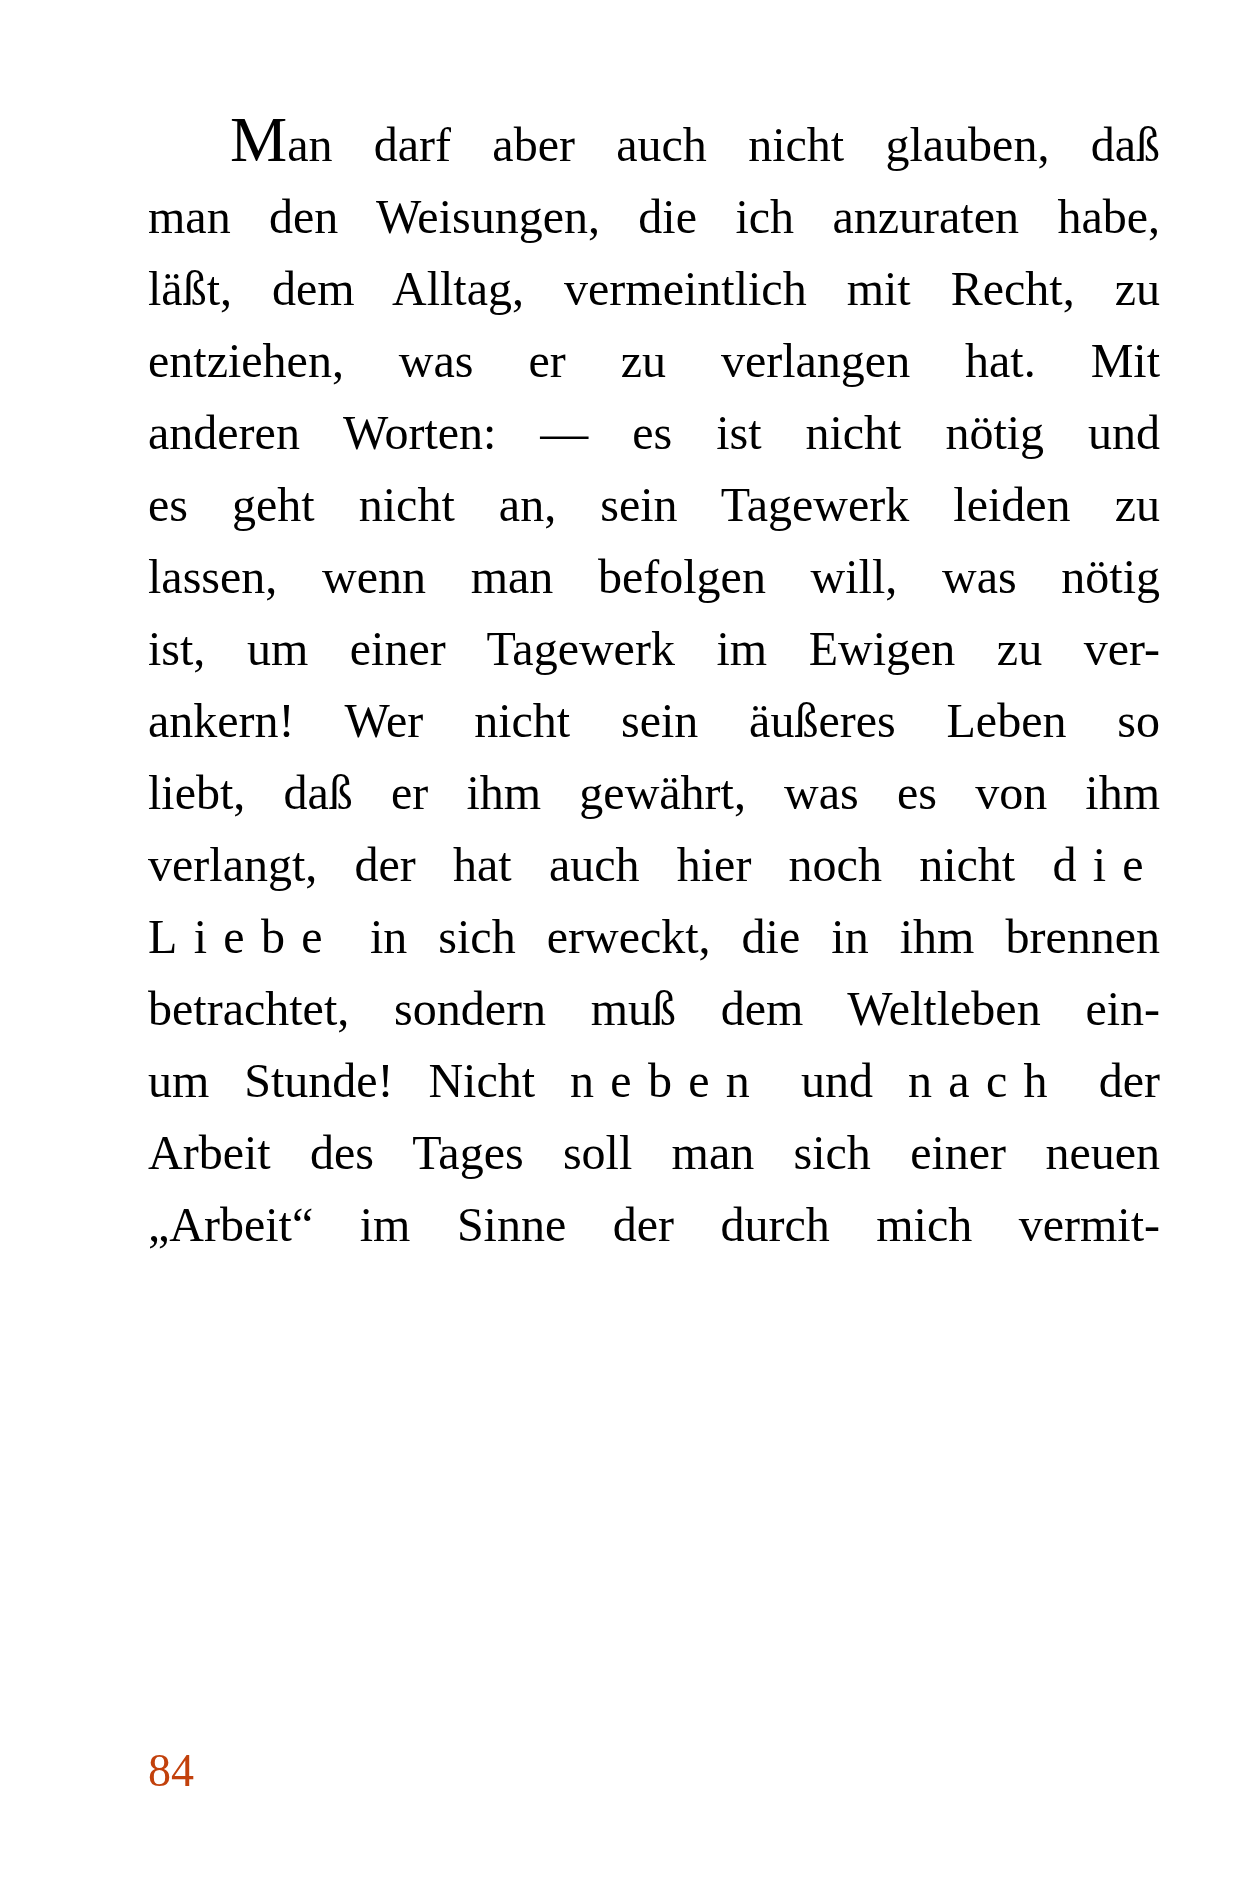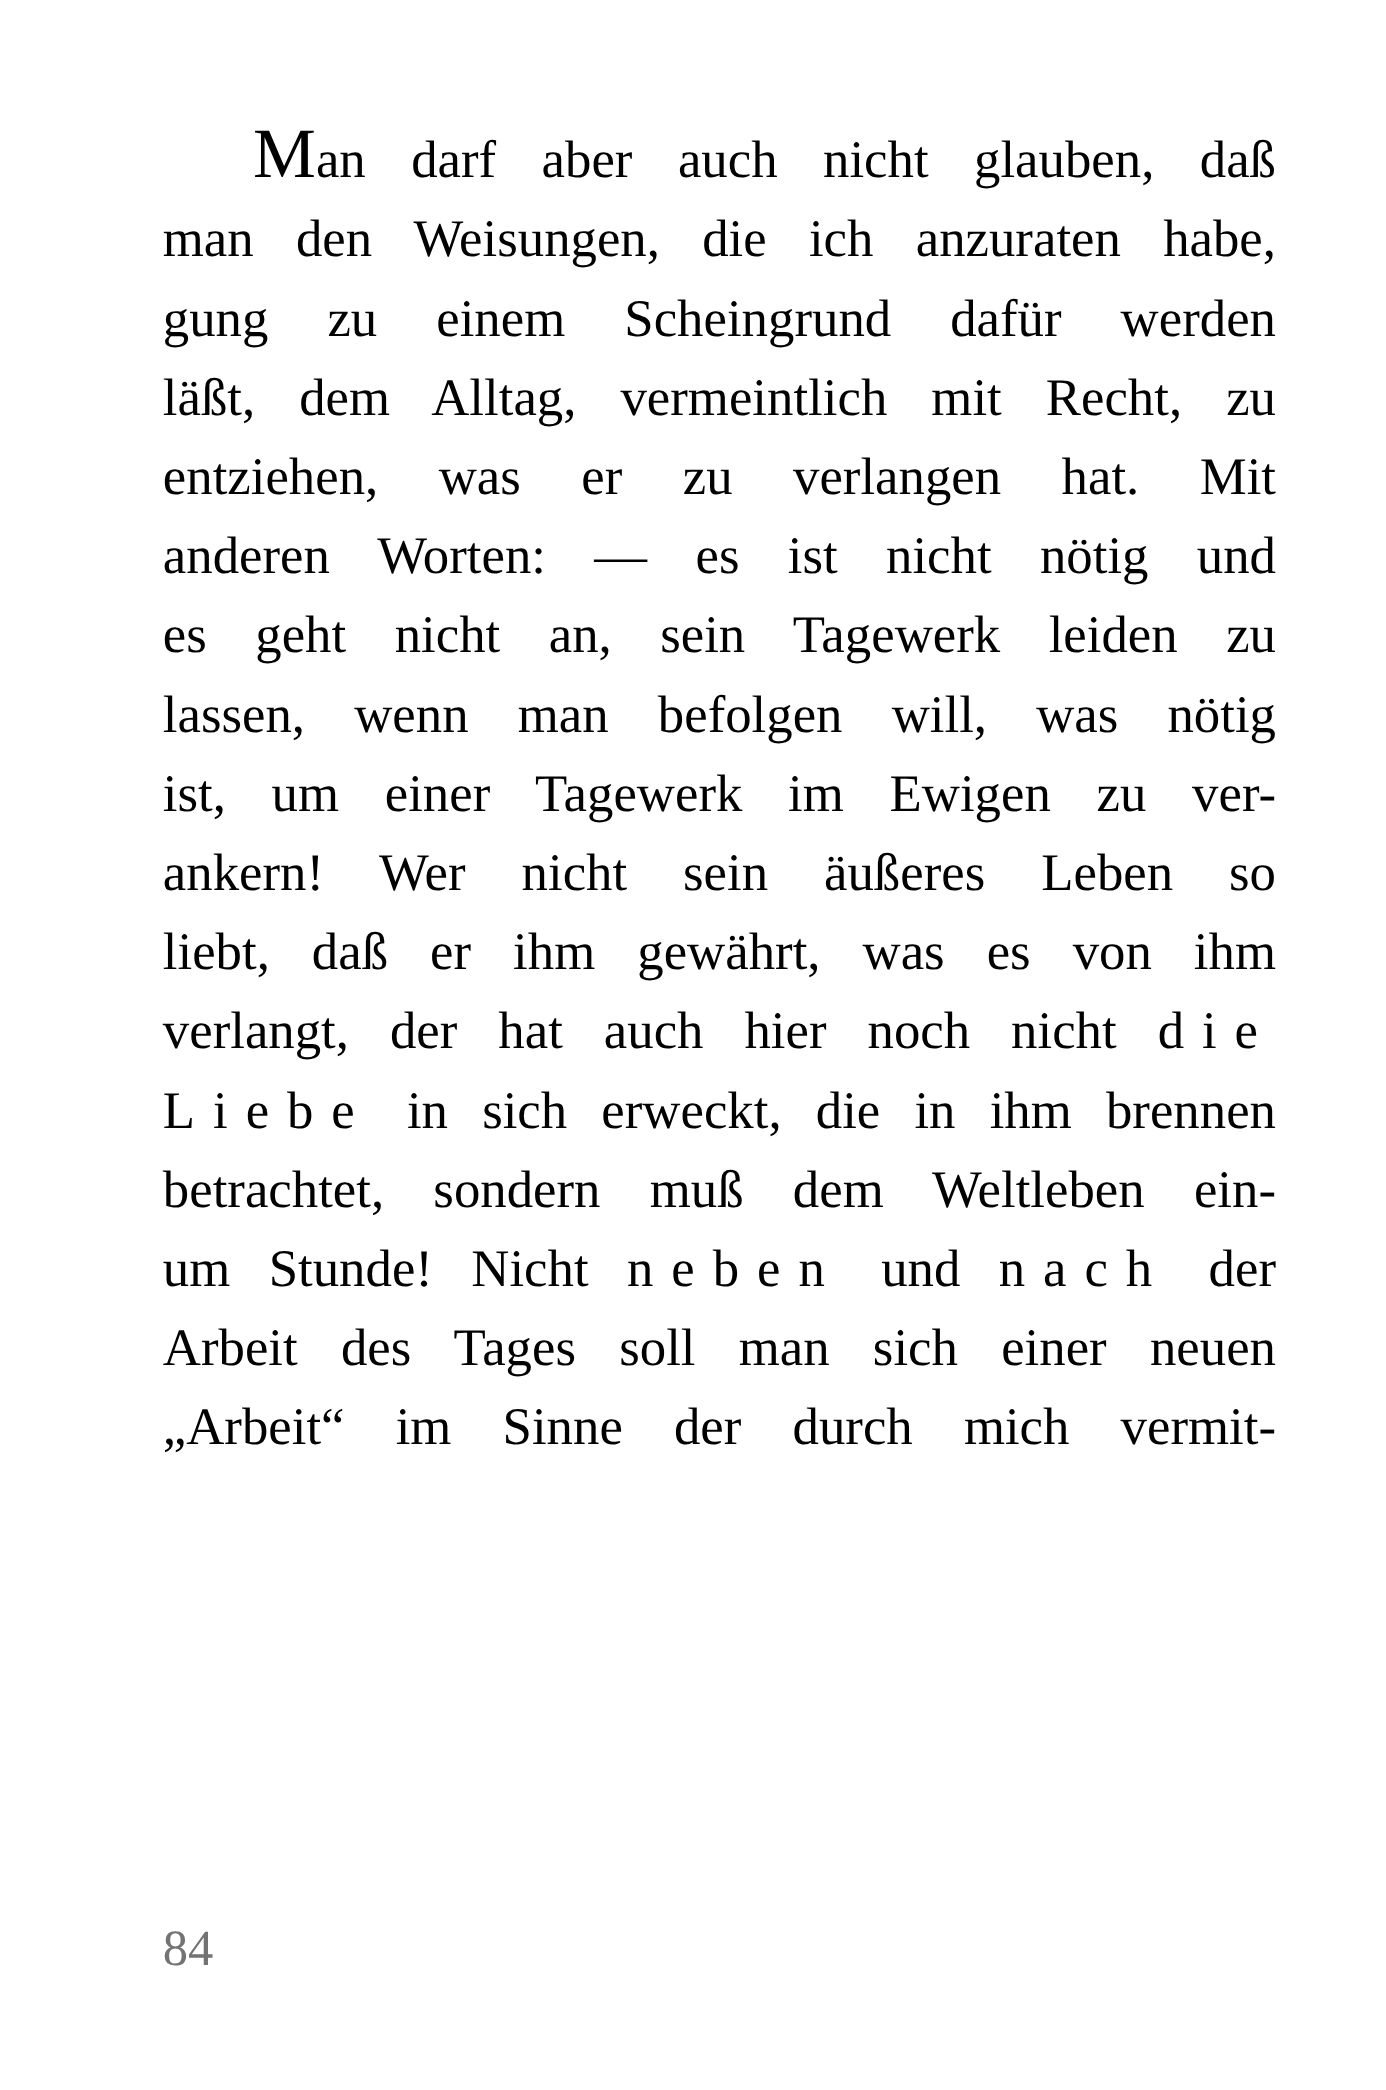--- a/index.html
+++ b/index.html
@@ -38,31 +38,30 @@
   }
   .seg.spaced {
     letter-spacing: 0.34em;
   }
   .page-number {
     position: absolute;
     left: 148px;
     top: 1748px;
     font-size: 46px;
     line-height: 1;
-    color: #737373;
+    color: #c2410c;
   }
 </style>
 </head>
 <body>
 
 <div class="canvas">
   <main class="text-block" id="paragraph-block">
       <div class="line indent"><span class="seg initial">M</span><span class="seg">an darf aber auch nicht glauben, daß</span></div>
       <div class="line"><span class="seg">man den Weisungen, die ich anzuraten habe,</span></div>
-      <div class="line"><span class="seg">gung zu einem Scheingrund dafür werden</span></div>
       <div class="line"><span class="seg">läßt, dem Alltag, vermeintlich mit Recht, zu</span></div>
       <div class="line"><span class="seg">entziehen, was er zu verlangen hat. Mit</span></div>
       <div class="line"><span class="seg">anderen Worten: — es ist nicht nötig und</span></div>
       <div class="line"><span class="seg">es geht nicht an, sein Tagewerk leiden zu</span></div>
       <div class="line"><span class="seg">lassen, wenn man befolgen will, was nötig</span></div>
       <div class="line"><span class="seg">ist, um einer Tagewerk im Ewigen zu ver-</span></div>
       <div class="line"><span class="seg">ankern! Wer nicht sein äußeres Leben so</span></div>
       <div class="line"><span class="seg">liebt, daß er ihm gewährt, was es von ihm</span></div>
       <div class="line"><span class="seg">verlangt, der hat auch hier noch nicht </span><span class="seg spaced">die</span></div>
       <div class="line"><span class="seg spaced">Liebe</span><span class="seg"> in sich erweckt, die in ihm brennen</span></div>

